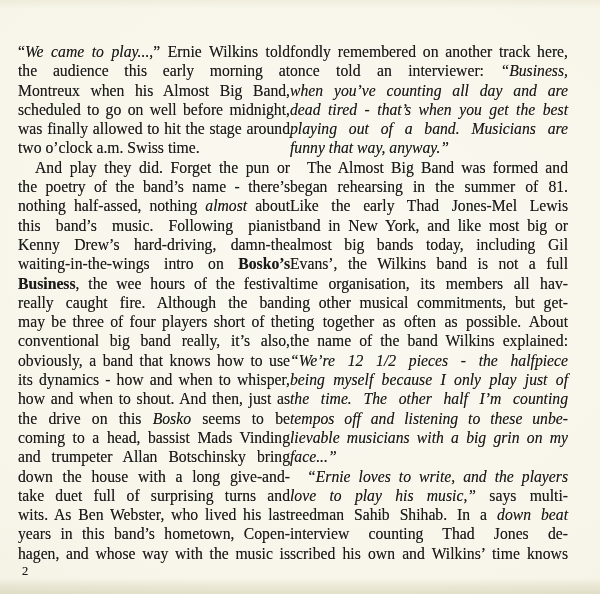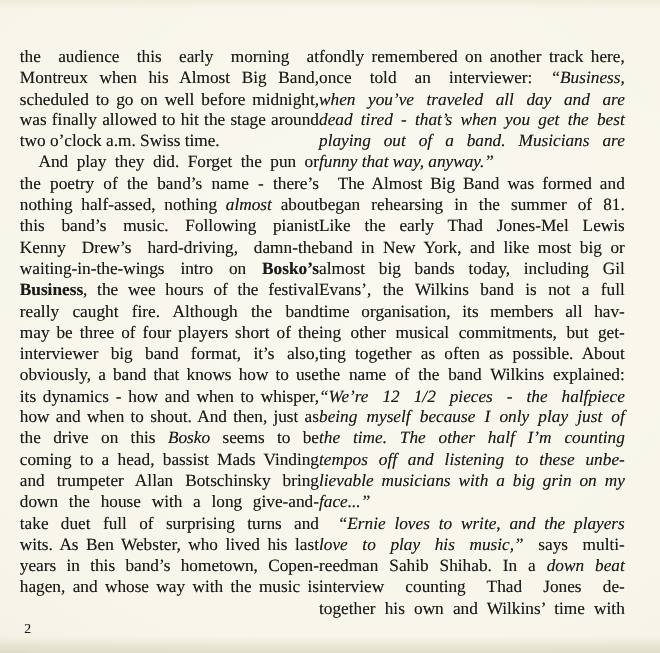--- a/index.html
+++ b/index.html
@@ -44,51 +44,52 @@
     font-size: 12.5px;
     line-height: 14px;
     text-shadow: 0 0 0.4px rgba(25,25,25,0.5);
   }
 </style>
 </head>
 <body>
 
 <div class="page">
   <div class="col col-left">
+      <div class="line"><span class="s-n">“</span><span class="s-i">We came to play...,</span><span class="s-n">” Ernie Wilkins told</span></div>
       <div class="line"><span class="s-n">the audience this early morning at</span></div>
       <div class="line"><span class="s-n">Montreux when his Almost Big Band,</span></div>
       <div class="line"><span class="s-n">scheduled to go on well before midnight,</span></div>
       <div class="line"><span class="s-n">was finally allowed to hit the stage around</span></div>
       <div class="line endline"><span class="s-n">two o’clock a.m. Swiss time.</span></div>
       <div class="line indent"><span class="s-n">And play they did. Forget the pun or</span></div>
       <div class="line"><span class="s-n">the poetry of the band’s name - there’s</span></div>
       <div class="line"><span class="s-n">nothing half-assed, nothing </span><span class="s-i">almost</span><span class="s-n"> about</span></div>
       <div class="line"><span class="s-n">this band’s music. Following pianist</span></div>
       <div class="line"><span class="s-n">Kenny Drew’s hard-driving, damn-the</span></div>
       <div class="line"><span class="s-n">waiting-in-the-wings intro on </span><span class="s-b">Bosko’s</span></div>
       <div class="line"><span class="s-b">Business</span><span class="s-n">, the wee hours of the festival</span></div>
       <div class="line"><span class="s-n">really caught fire. Although the band</span></div>
       <div class="line"><span class="s-n">may be three of four players short of the</span></div>
-      <div class="line"><span class="s-n">interviewer big band format, it’s also,</span></div>
+      <div class="line"><span class="s-n">conventional big band really, it’s also,</span></div>
       <div class="line"><span class="s-n">obviously, a band that knows how to use</span></div>
       <div class="line"><span class="s-n">its dynamics - how and when to whisper,</span></div>
       <div class="line"><span class="s-n">how and when to shout. And then, just as</span></div>
       <div class="line"><span class="s-n">the drive on this </span><span class="s-i">Bosko</span><span class="s-n"> seems to be</span></div>
       <div class="line"><span class="s-n">coming to a head, bassist Mads Vinding</span></div>
       <div class="line"><span class="s-n">and trumpeter Allan Botschinsky bring</span></div>
       <div class="line"><span class="s-n">down the house with a long give-and-</span></div>
       <div class="line"><span class="s-n">take duet full of surprising turns and</span></div>
       <div class="line"><span class="s-n">wits. As Ben Webster, who lived his last</span></div>
       <div class="line"><span class="s-n">years in this band’s hometown, Copen-</span></div>
       <div class="line"><span class="s-n">hagen, and whose way with the music is</span></div>
     </div>
   <div class="col col-right">
       <div class="line"><span class="s-n">fondly remembered on another track here,</span></div>
       <div class="line"><span class="s-n">once told an interviewer: </span><span class="s-i">“Business,</span></div>
-      <div class="line"><span class="s-i">when you’ve traveled all day and are</span></div>
+      <div class="line"><span class="s-i">when you’ve counting all day and are</span></div>
       <div class="line"><span class="s-i">dead tired - that’s when you get the best</span></div>
       <div class="line"><span class="s-i">playing out of a band. Musicians are</span></div>
       <div class="line endline"><span class="s-i">funny that way, anyway.”</span></div>
       <div class="line indent"><span class="s-n">The Almost Big Band was formed and</span></div>
       <div class="line"><span class="s-n">began rehearsing in the summer of 81.</span></div>
       <div class="line"><span class="s-n">Like the early Thad Jones-Mel Lewis</span></div>
       <div class="line"><span class="s-n">band in New York, and like most big or</span></div>
       <div class="line"><span class="s-n">almost big bands today, including Gil</span></div>
       <div class="line"><span class="s-n">Evans’, the Wilkins band is not a full</span></div>
       <div class="line"><span class="s-n">time organisation, its members all hav-</span></div>
@@ -98,16 +99,16 @@
       <div class="line"><span class="s-i">“We’re 12 1/2 pieces - the halfpiece</span></div>
       <div class="line"><span class="s-i">being myself because I only play just of</span></div>
       <div class="line"><span class="s-i">the time. The other half I’m counting</span></div>
       <div class="line"><span class="s-i">tempos off and listening to these unbe-</span></div>
       <div class="line"><span class="s-i">lievable musicians with a big grin on my</span></div>
       <div class="line endline"><span class="s-i">face...”</span></div>
       <div class="line indent"><span class="s-i">“Ernie loves to write, and the players</span></div>
       <div class="line"><span class="s-i">love to play his music,”</span><span class="s-n"> says multi-</span></div>
       <div class="line"><span class="s-n">reedman Sahib Shihab. In a </span><span class="s-i">down beat</span></div>
       <div class="line"><span class="s-n">interview counting Thad Jones de-</span></div>
-      <div class="line"><span class="s-n">together his own and Wilkins’ time with</span></div>
+      <div class="line"><span class="s-n">scribed his own and Wilkins’ time knows</span></div>
     </div>
   <div class="pagenum">2</div>
 </div>
 
 </body></html>

